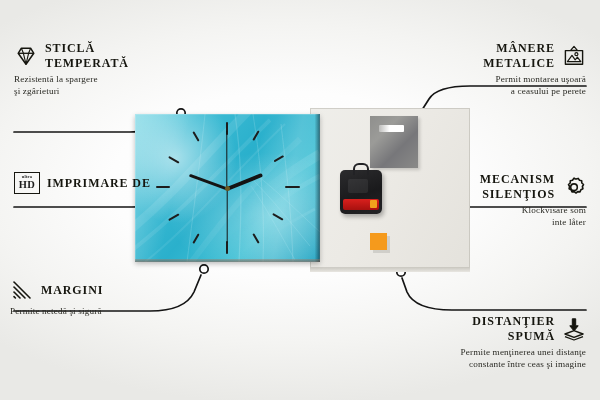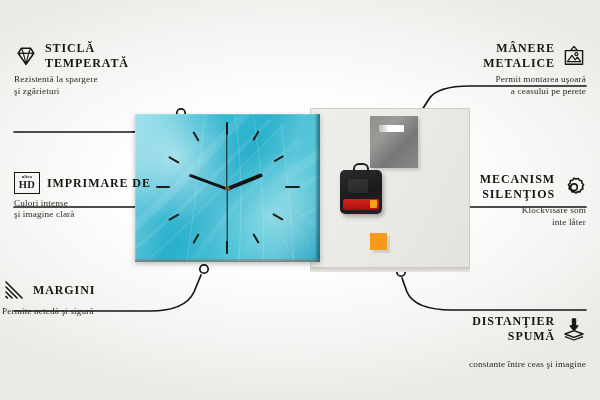--- a/index.html
+++ b/index.html
@@ -244,26 +244,23 @@
   <div class="feature left" style="left:14px; top:172px; width:175px;">
     <div class="head">
       <span class="hd-badge">
         <span class="u">ultra</span>
         <span class="h">HD</span>
       </span>
       <span class="title">
         <span>IMPRIMARE DE</span><br>
       </span>
     </div>
-    <div class="desc">
-      <span>Culori intense</span><br><span>şi imagine clară</span>
-    </div>
-  </div>
-
-  <div class="feature left" style="left:2px; top:278px; width:175px;font-family:Liberation Serif, serif;">
+  </div>
+
+  <div class="feature left" style="left:10px; top:278px; width:175px;font-family:Liberation Serif, serif;">
     <div class="head">
       <span class="icon">
         <svg viewBox="0 0 24 24" fill="none" stroke="#16160f" stroke-width="1.6" stroke-linecap="round">
           <path d="M4 4 L20 20"></path>
           <path d="M4 9 L15 20"></path>
           <path d="M4 14 L10 20"></path>
           <path d="M4 18.6 L5.4 20"></path>
         </svg>
       </span>
       <span class="title">
@@ -318,17 +315,17 @@
       </span>
       <span class="icon">
         <svg viewBox="0 0 24 24" fill="none" stroke="#16160f" stroke-width="1.5" stroke-linejoin="round">
           <path d="M10.3 1.8 h3.4 v7.0 h2.5 L12 14.0 L7.8 8.8 h2.5 Z" fill="#16160f" stroke-width="1"></path>
           <path d="M12 13.6 L21 17.0 L12 20.4 L3 17.0 Z"></path>
           <path d="M3 19.6 L12 23.0 L21 19.6" stroke-width="1.3"></path>
         </svg>
       </span>
     </div>
     <div class="desc">
-      <br><span>constante între ceas şi imagine</span>
+      <span>Permite menţinerea unei distanţe</span><br><span>constante între ceas şi imagine</span>
     </div>
   </div>
 
 </div>
 
 </body></html>

